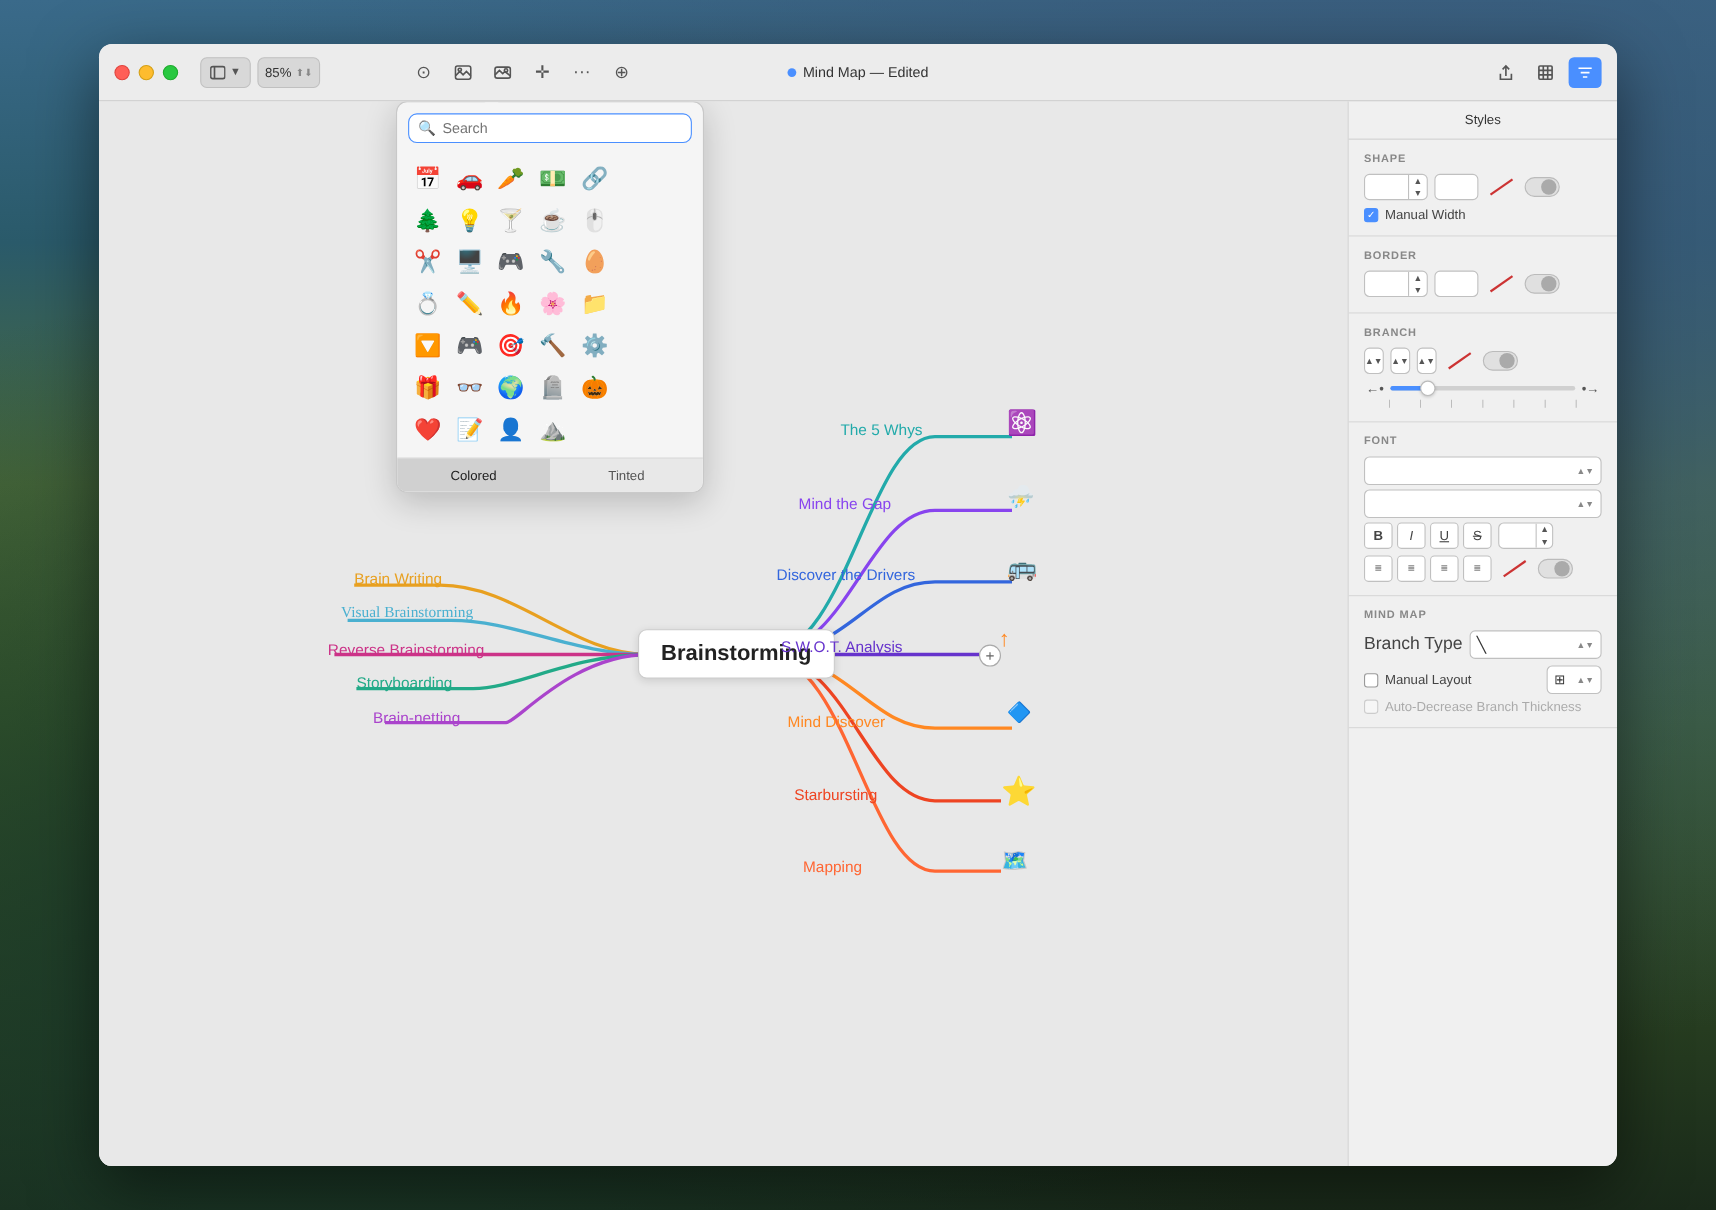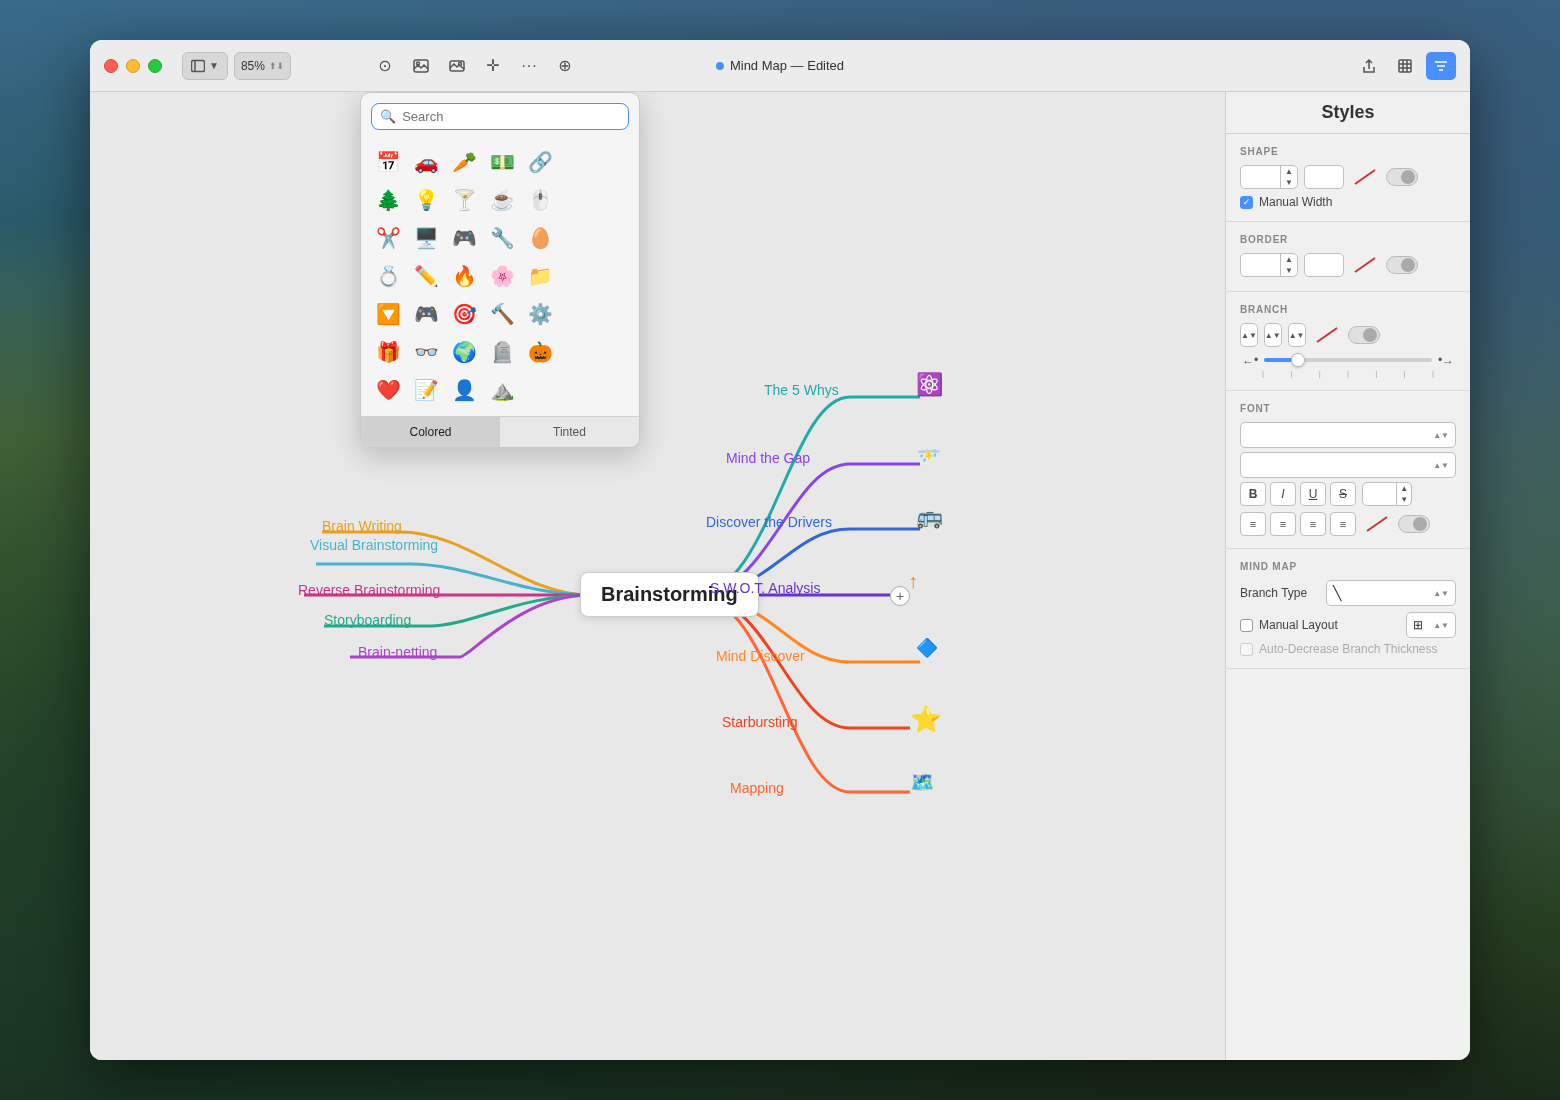--- a/index.html
+++ b/index.html
@@ -253,22 +253,22 @@
       width: 245px;
       background: #f0f0f0;
       border-left: 1px solid #d0d0d0;
       padding: 0;
       display: flex;
       flex-direction: column;
       flex-shrink: 0;
     }
     .panel-title {
       text-align: center;
-      font-size: 18px;
-      font-weight: 700;
+      font-size: 12px;
+      font-weight: 400;
       color: #333;
       padding: 10px;
       border-bottom: 1px solid #d0d0d0;
     }
     .panel-section {
       padding: 12px 14px 8px;
       border-bottom: 1px solid #d8d8d8;
     }
     .section-label {
       font-size: 10px;
@@ -474,21 +474,21 @@
     }
 
     
     .mindmap-row {
       display: flex;
       align-items: center;
       gap: 6px;
       margin-bottom: 6px;
     }
     .mm-label {
-      font-size: 12px;
+      font-size: 16px;
       color: #444;
       min-width: 80px;
     }
     .mm-select {
       flex: 1;
       display: flex;
       align-items: center;
       justify-content: space-between;
       background: white;
       border: 1px solid #c0c0c0;
@@ -678,24 +678,24 @@
           <line x1="232" y1="440" x2="310" y2="440" stroke="#e8a020" stroke-width="3"></line>
           <line x1="226" y1="472" x2="320" y2="472" stroke="#4ab0d0" stroke-width="3"></line>
           <line x1="214" y1="503" x2="310" y2="503" stroke="#cc3388" stroke-width="3"></line>
           <line x1="234" y1="534" x2="340" y2="534" stroke="#22aa88" stroke-width="3"></line>
           <line x1="260" y1="565" x2="370" y2="565" stroke="#aa44cc" stroke-width="3"></line>
         </svg>
 
         <div class="center-node" style="left: 490px; top: 480px;">Brainstorming</div>
 
         <div class="branch-node" style="left: 232px; top: 426px; color: #e8a020;">Brain Writing</div>
-        <div class="branch-node" style="left: 220px; top: 445px; color: #4ab0d0;">Visual Brainstorming</div>
+        <div class="branch-node" style="left: 220px; top: 458px; color: #4ab0d0; font-family: Liberation Serif, serif;">Visual Brainstorming</div>
         <div class="branch-node" style="left: 208px; top: 490px; color: #cc3388;">Reverse Brainstorming</div>
         <div class="branch-node" style="left: 234px; top: 520px; color: #22aa88;">Storyboarding</div>
-        <div class="branch-node" style="left: 268px; top: 552px; color: #aa44cc;">Brain-netting</div>
+        <div class="branch-node" style="left: 249px; top: 552px; color: #aa44cc;">Brain-netting</div>
 
         <div class="branch-node" style="left: 630px; top: 290px; color: #22aaaa; margin-left: 44px;">The 5 Whys</div>
         <div class="branch-node" style="left: 636px; top: 358px; color: #8844ee;">Mind the Gap</div>
         <div class="branch-node" style="left: 616px; top: 422px; color: #3366dd;">Discover the Drivers</div>
         <div class="branch-node" style="left: 620px; top: 488px; color: #6633cc;">S.W.O.T. Analysis</div>
         <div class="branch-node" style="left: 626px; top: 556px; color: #ff8822;">Mind Discover</div>
         <div class="branch-node" style="left: 632px; top: 622px; color: #ee4422;">Starbursting</div>
         <div class="branch-node" style="left: 640px; top: 688px; color: #ff6633;">Mapping</div>
 
         <div class="icon-badge" style="left: 826px; top: 280px;">⚛️</div>

